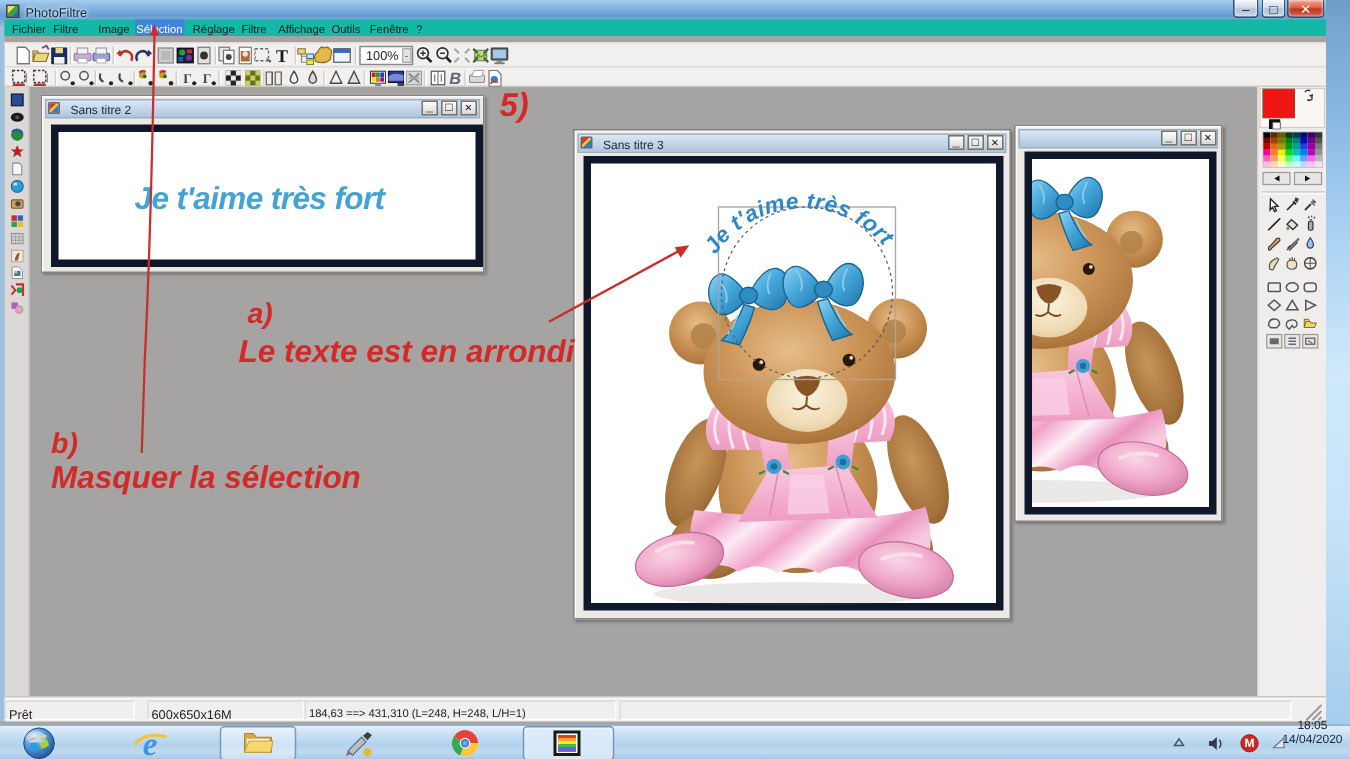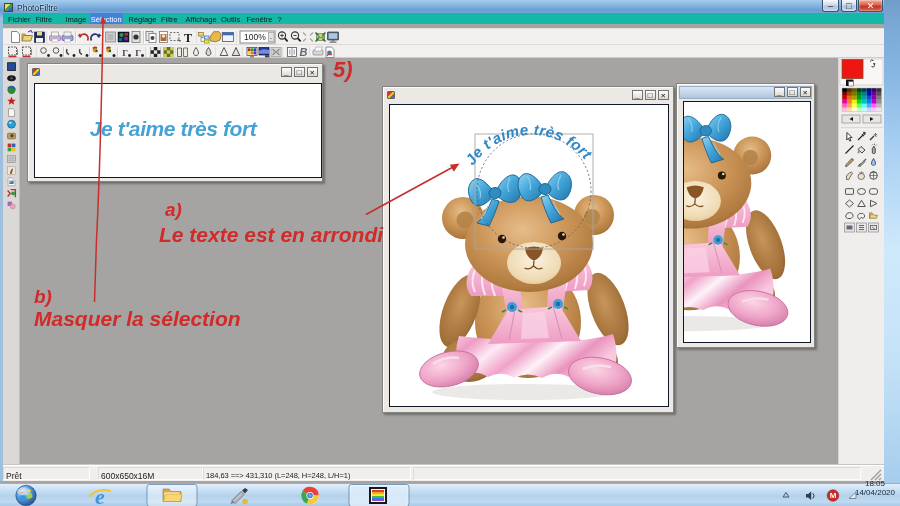--- a/index.html
+++ b/index.html
@@ -22,21 +22,21 @@
 #desktop{left:884px;top:0;width:16px;height:506px;background:linear-gradient(to bottom,#6f9cc8 0,#79a7d4 20px,#8ab8e4 80px,#a9d0f2 150px,#cfe9fb 250px,#c4e2f7 360px,#abd1ef 460px,#a0c8ea 506px)}
 #statusbar{left:3px;top:464px;width:881px;height:17px;background:#f0efed;border-top:1px solid #c8c6c4;box-shadow:inset 0 1px 0 #fff}
 .scell{position:absolute;top:2px;height:13px;border:1px solid #dddbd9;border-right-color:#fdfdfd;border-bottom-color:#fdfdfd;padding:2.5px 2px 0;font-size:8.5px;color:#222;white-space:pre}
 #taskbar{left:0;top:483px;width:900px;height:23px;background:linear-gradient(#e2eefa 0,#c6def4 30%,#b2d2ec 55%,#c0d9f0 80%,#a7c9e6 100%);border-top:1px solid #93b1cf}
 #clock{position:absolute;right:5px;top:479px;font-size:8px;color:#15253a;text-align:center;line-height:9px}
 .win{position:absolute;background:#ece9e4;border:1px solid #858381;box-shadow:1.5px 1.5px 2px rgba(60,60,60,.5),inset 1px 1px 0 #fbfbfb}
 .wtitle{position:absolute;left:2px;top:2px;right:2px;height:13px;background:linear-gradient(#d9e7f6 0,#c3d5e8 55%,#aec5dc 100%);font-size:8px;color:#16283c;line-height:13px;padding-left:16px;white-space:nowrap;overflow:hidden;border:1px solid #9ab0c6}
 .wicon{position:absolute;left:4px;top:3.5px;width:8px;height:8px;background:linear-gradient(135deg,#e03030 0 35%,#f0c030 35% 60%,#3878c8 60% 100%);border:1px solid #666;border-radius:1px}
 .wbtns{position:absolute;top:3px;display:flex;gap:1.5px}
 .wb{width:11.5px;height:10px;background:linear-gradient(#fdfdfd,#dbd8d4);border:1px solid #75736f;font-size:8px;line-height:10px;text-align:center;color:#111;font-weight:bold;font-family:"Liberation Mono",monospace}
-.canvas{position:absolute;background:#fff;border:1px solid #0f172a}
+.canvas{position:absolute;background:#fff;border:5px solid #0f172a}
 .red{position:absolute;color:#d22a28;font-weight:bold;font-style:italic;white-space:pre}
 svg{display:block}
 </style></head>
 <body>
 
 <div class="abs" id="titlebar"></div>
 <div class="abs" id="appicon"></div>
 <div class="abs" id="apptitle">PhotoFiltre</div>
 <div class="abs capbtn" style="left:822px;width:17px">–</div>
 <div class="abs capbtn" style="left:841px;width:16px">□</div>
@@ -417,32 +417,34 @@
       <rect x="29.5" y="165" width="10" height="9" fill="#e8e6e4" stroke="#9a9896" stroke-width="0.8"></rect>
       <rect x="7.5" y="167.5" width="6" height="4" fill="#667"></rect>
       <path d="M20,167.5 h5 m-5,2 h5 m-5,2 h5" stroke="#667" stroke-width="1"></path>
       <rect x="31.5" y="167.5" width="6" height="4" fill="none" stroke="#667" stroke-width="0.9"></rect>
       <path d="M33,169 l3,2" stroke="#667" stroke-width="0.8"></path>
     </svg>
   </div>
 <div class="abs" id="desktop"></div>
 
 <div class="win" style="left:27px;top:63px;width:296px;height:119px">
+  <div class="wtitle">Sans titre 2</div>
   <div class="wicon"></div>
   <div class="wbtns" style="right:4px">
       <div class="wb">_</div>
       <div class="wb">□</div>
       <div class="wb">✕</div>
     </div>
   <div class="canvas" style="left:6px;top:19px;width:288px;height:95px">
     <div style="position:absolute;left:-5px;top:33px;width:100%;text-align:center;font-size:21px;font-weight:bold;font-style:italic;color:#45a2d4;letter-spacing:-0.4px">Je t'aime très fort</div>
   </div>
 </div>
 
 <div class="win" style="left:382px;top:86px;width:292px;height:327px">
+  <div class="wtitle">Sans titre 3</div>
   <div class="wicon"></div>
   <div class="wbtns" style="right:4px">
       <div class="wb">_</div>
       <div class="wb">□</div>
       <div class="wb">✕</div>
     </div>
   <div class="canvas" style="left:6px;top:17px;width:280px;height:303px">
     <svg width="278" height="301" viewBox="0 0 278 301">
 <defs>
 <radialGradient id="fg" cx="45%" cy="35%" r="75%">

